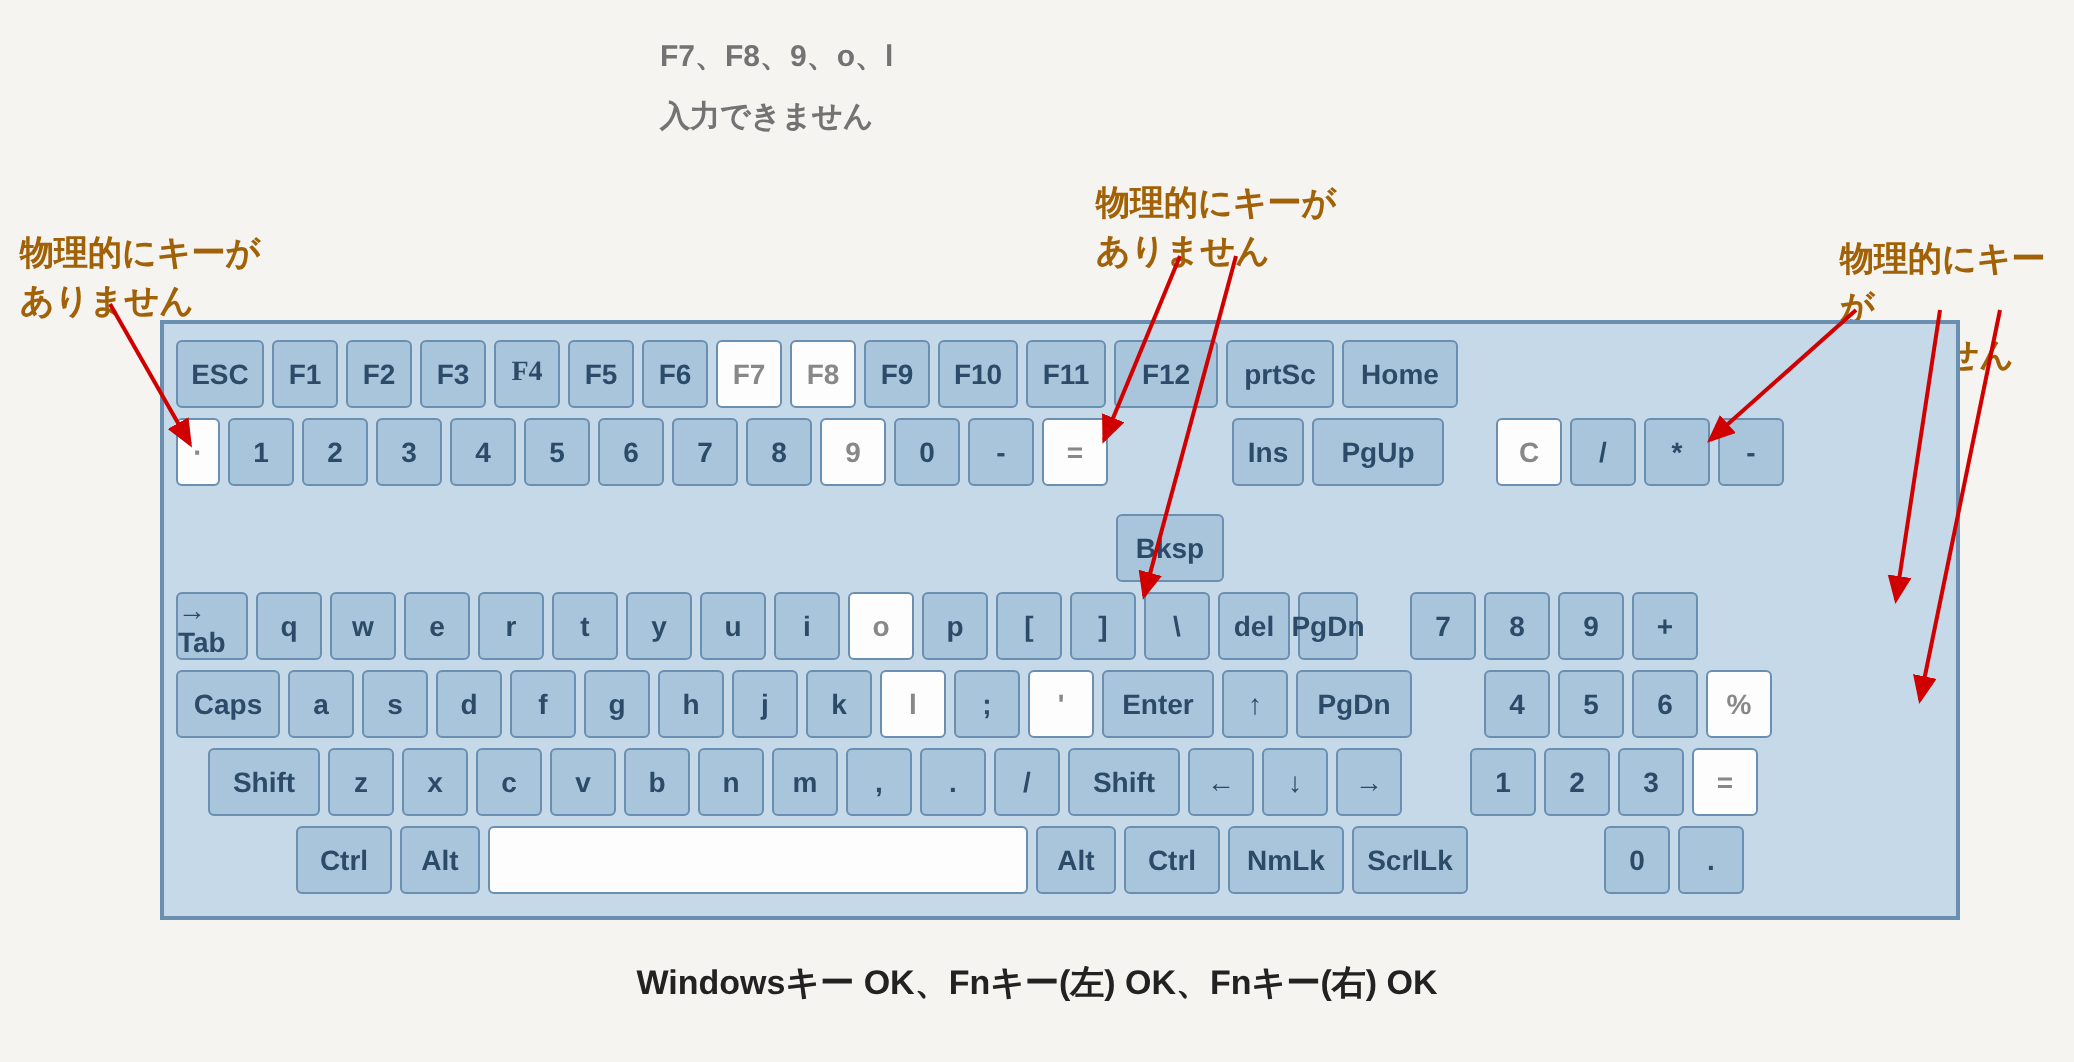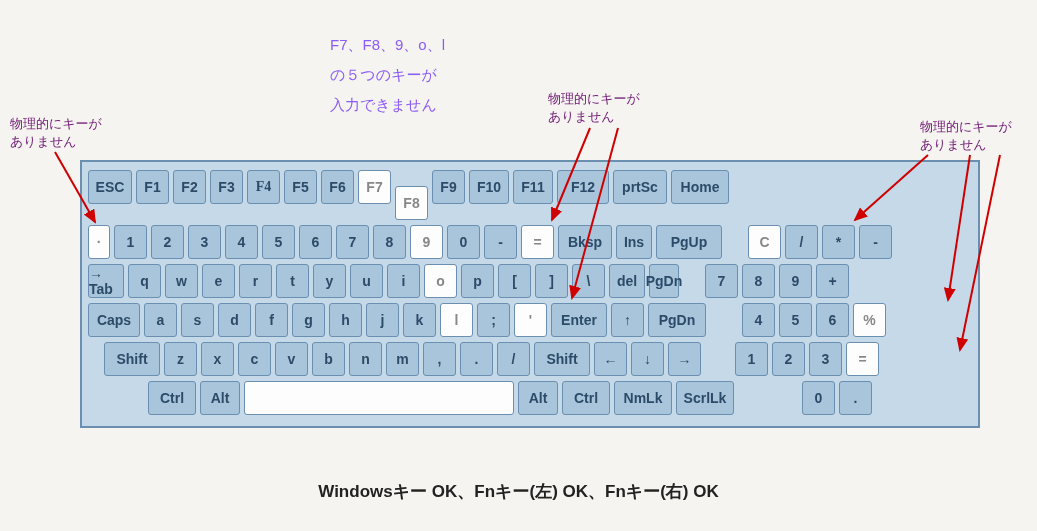--- a/index.html
+++ b/index.html
@@ -1,51 +1,50 @@
 <!DOCTYPE html>
 <html><head>
 <meta charset="utf-8">
 <style>
 body{margin:0;font-family:Verdana,sans-serif;background:#f5f4f0;width:1037px;height:531px;overflow:hidden;position:relative}
-.top-text{position:absolute;left:330px;top:30px;font-size:15px;font-weight:normal;color:#8b5cf6;line-height:2}
+.top-text{position:absolute;left:330px;top:14px;font-size:15px;font-weight:bold;color:#737373;line-height:2}
 .bottom-text{position:absolute;left:0;right:0;top:480px;text-align:center;font-size:17px;font-weight:bold;color:#222}
-.annot{position:absolute;font-size:13px;font-weight:normal;color:#701a75;line-height:1.4}
+.annot{position:absolute;font-size:17px;font-weight:bold;color:#a16207;line-height:1.4}
 .kb{position:absolute;left:80px;top:160px;width:900px;border:2px solid #6a8fb0;background:#c5d9e8;padding:8px 6px 6px 6px;box-sizing:border-box}
 .row{display:flex;margin-bottom:5px}
 .k{box-sizing:border-box;height:34px;border:1px solid #6a8fb0;background:#a8c5db;color:#2c4b68;font-size:14px;font-weight:bold;display:flex;align-items:center;justify-content:center;margin-right:4px;border-radius:3px}
 .k.off{background:#fdfdfd;color:#888}
 .gap{flex:0 0 auto;height:34px}
 svg.arrows{position:absolute;left:0;top:0;width:1037px;height:531px;pointer-events:none}
 svg.arrows line{stroke:#d00000;stroke-width:2}
 svg.arrows polygon{fill:#d00000}
 </style>
 </head>
 <body>
 
 <div class="top-text">
   <div>F7、F8、9、o、l</div>
-  <div>の５つのキーが</div>
   <div>入力できません</div>
 </div>
 
 <div class="annot" style="left:10px;top:115px;">物理的にキーが<br>ありません</div>
 <div class="annot" style="left:548px;top:90px;">物理的にキーが<br>ありません</div>
 <div class="annot" style="left:920px;top:118px;">物理的にキーが<br>ありません</div>
 
 <div class="kb" id="kb">
     <div class="row">
       <div class="k" style="width: 44px;">ESC</div>
       <div class="k" style="width: 33px;">F1</div>
       <div class="k" style="width: 33px;">F2</div>
       <div class="k" style="width: 33px;">F3</div>
       <div class="k" style="width: 33px; font-family: Liberation Serif, serif;">F4</div>
       <div class="k" style="width: 33px;">F5</div>
       <div class="k" style="width: 33px;">F6</div>
       <div class="k off" style="width: 33px;">F7</div>
-      <div class="k off" style="width: 33px; margin-top: 16px;">F8</div>
+      <div class="k off" style="width: 33px;">F8</div>
       <div class="k" style="width: 33px;">F9</div>
       <div class="k" style="width: 40px;">F10</div>
       <div class="k" style="width: 40px;">F11</div>
       <div class="k" style="width: 52px;">F12</div>
       <div class="k" style="width: 54px;">prtSc</div>
       <div class="k" style="width: 58px;">Home</div>
     </div>
     <div class="row">
       <div class="k off" style="width: 22px;">·</div>
       <div class="k" style="width: 33px;">1</div>
@@ -53,21 +52,21 @@
       <div class="k" style="width: 33px;">3</div>
       <div class="k" style="width: 33px;">4</div>
       <div class="k" style="width: 33px;">5</div>
       <div class="k" style="width: 33px;">6</div>
       <div class="k" style="width: 33px;">7</div>
       <div class="k" style="width: 33px;">8</div>
       <div class="k off" style="width: 33px;">9</div>
       <div class="k" style="width: 33px;">0</div>
       <div class="k" style="width: 33px;">-</div>
       <div class="k off" style="width: 33px;">=</div>
-      <div class="k" style="width: 54px;">Bksp</div>
+      <div class="k" style="width: 54px; margin-top: 48px;">Bksp</div>
       <div class="k" style="width: 36px;">Ins</div>
       <div class="k" style="width: 66px;">PgUp</div>
       <div class="gap" style="width: 22px;"></div>
       <div class="k off" style="width: 33px;">C</div>
       <div class="k" style="width: 33px;">/</div>
       <div class="k" style="width: 33px;">*</div>
       <div class="k" style="width: 33px;">-</div>
     </div>
     <div class="row">
       <div class="k" style="width: 36px;">→ Tab</div>

